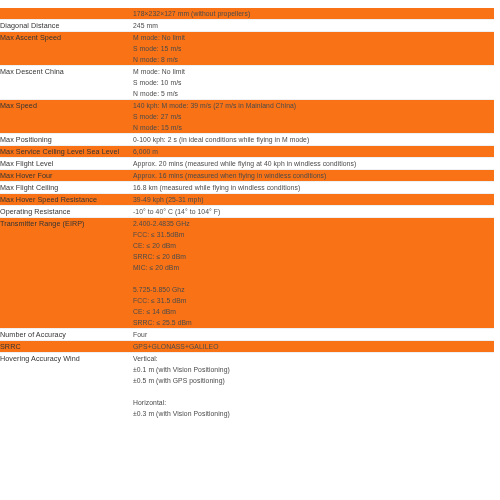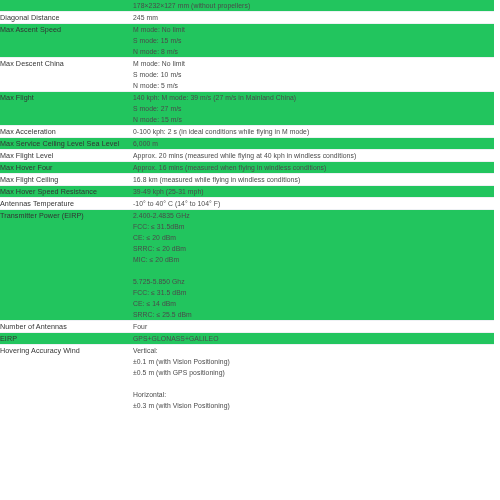--- a/index.html
+++ b/index.html
@@ -14,23 +14,24 @@
     overflow: hidden;
     font-family: "Liberation Sans", sans-serif;
     color: #3a3a3a;
     -webkit-font-smoothing: antialiased;
   }
 
   #spec-table {
     width: 500px;
     border-collapse: collapse;
     table-layout: fixed;
-  }
-
-  #spec-table tr.stripe-odd  { background: #22c55e; }
+    margin-top: 8px;
+  }
+
+  #spec-table tr.stripe-odd  { background: #f97316; }
   #spec-table tr.stripe-even { background: #ffffff; }
 
   #spec-table td {
     vertical-align: top;
     padding: 0;
     border: 0;
   }
 
   td.spec-label {
     width: 133px;
@@ -109,29 +110,29 @@
         </tr>
         <tr class="stripe-even">
           <td class="spec-label">Max Descent China</td>
           <td class="spec-value">
             <span class="line">M mode: No limit</span>
             <span class="line">S mode: 10 m/s</span>
             <span class="line">N mode: 5 m/s</span>
           </td>
         </tr>
         <tr class="stripe-odd">
-          <td class="spec-label">Max Flight</td>
+          <td class="spec-label">Max Speed</td>
           <td class="spec-value">
             <span class="line">140 kph: M mode: 39 m/s (27 m/s in Mainland China)</span>
             <span class="line">S mode: 27 m/s</span>
             <span class="line">N mode: 15 m/s</span>
           </td>
         </tr>
         <tr class="stripe-even">
-          <td class="spec-label">Max Acceleration</td>
+          <td class="spec-label">Max Positioning</td>
           <td class="spec-value">
             <span class="line">0-100 kph: 2 s (in ideal conditions while flying in M mode)</span>
           </td>
         </tr>
         <tr class="stripe-odd">
           <td class="spec-label">Max Service Ceiling Level Sea Level</td>
           <td class="spec-value">
             <span class="line">6,000 m</span>
           </td>
         </tr>
@@ -153,48 +154,48 @@
             <span class="line">16.8 km (measured while flying in windless conditions)</span>
           </td>
         </tr>
         <tr class="stripe-odd">
           <td class="spec-label">Max Hover Speed Resistance</td>
           <td class="spec-value">
             <span class="line">39-49 kph (25-31 mph)</span>
           </td>
         </tr>
         <tr class="stripe-even">
-          <td class="spec-label">Antennas Temperature</td>
+          <td class="spec-label">Operating Resistance</td>
           <td class="spec-value">
             <span class="line">-10° to 40° C (14° to 104° F)</span>
           </td>
         </tr>
         <tr class="stripe-odd">
-          <td class="spec-label">Transmitter Power (EIRP)</td>
+          <td class="spec-label">Transmitter Range (EIRP)</td>
           <td class="spec-value">
             <span class="line">2.400-2.4835 GHz</span>
             <span class="line">FCC: ≤ 31.5dBm</span>
             <span class="line">CE: ≤ 20 dBm</span>
             <span class="line">SRRC: ≤ 20 dBm</span>
             <span class="line">MIC: ≤ 20 dBm</span>
             <span class="line blank"></span>
             <span class="line">5.725-5.850 Ghz</span>
             <span class="line">FCC: ≤ 31.5 dBm</span>
             <span class="line">CE: ≤ 14 dBm</span>
             <span class="line">SRRC: ≤ 25.5 dBm</span>
           </td>
         </tr>
         <tr class="stripe-even">
-          <td class="spec-label">Number of Antennas</td>
+          <td class="spec-label">Number of Accuracy</td>
           <td class="spec-value">
             <span class="line">Four</span>
           </td>
         </tr>
         <tr class="stripe-odd">
-          <td class="spec-label">EIRP</td>
+          <td class="spec-label">SRRC</td>
           <td class="spec-value">
             <span class="line">GPS+GLONASS+GALILEO</span>
           </td>
         </tr>
         <tr class="stripe-even">
           <td class="spec-label">Hovering Accuracy Wind</td>
           <td class="spec-value">
             <span class="line">Vertical:</span>
             <span class="line">±0.1 m (with Vision Positioning)</span>
             <span class="line">±0.5 m (with GPS positioning)</span>

